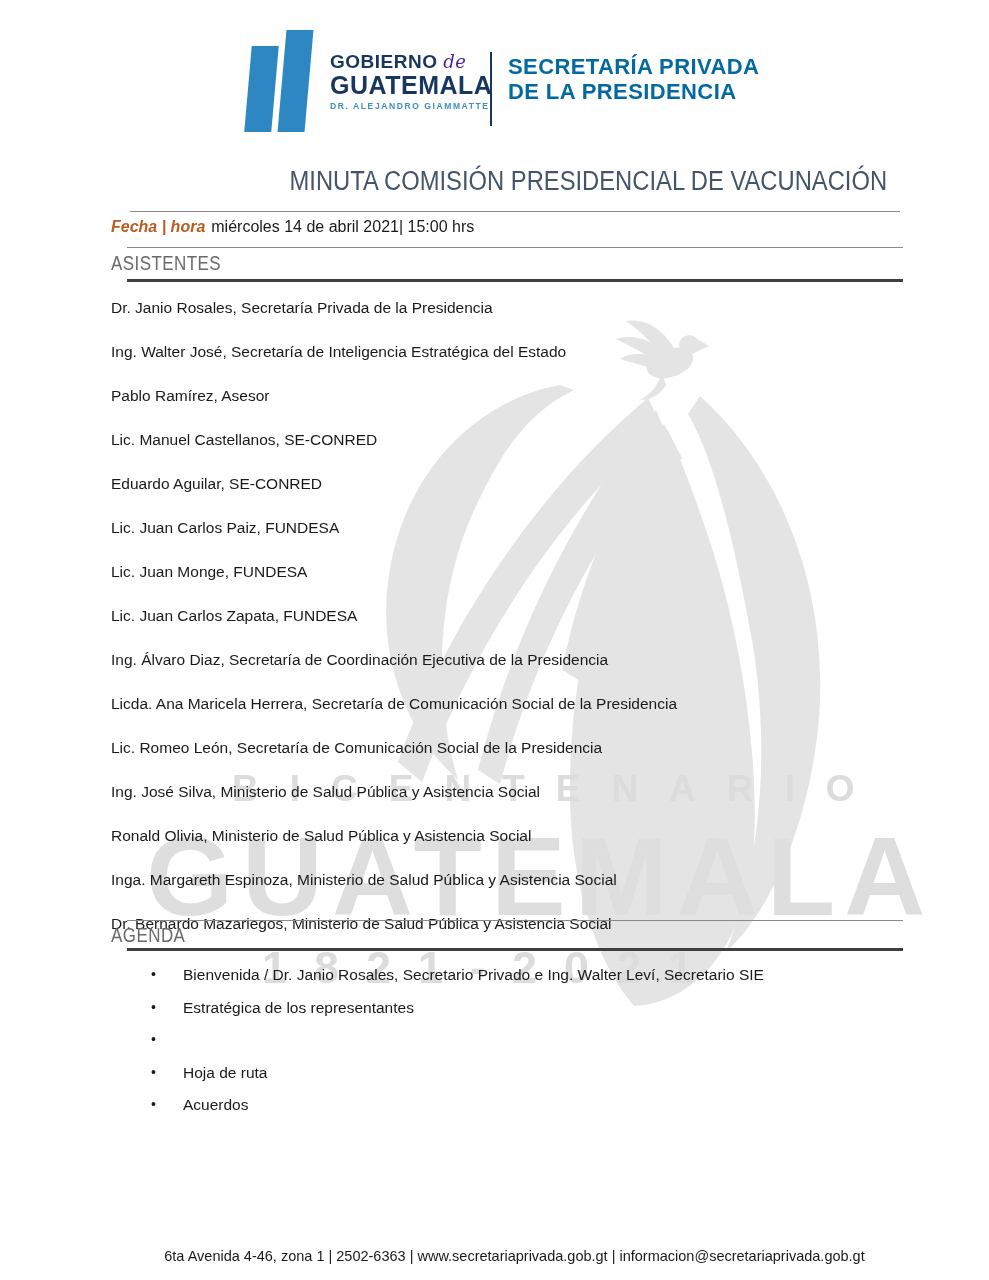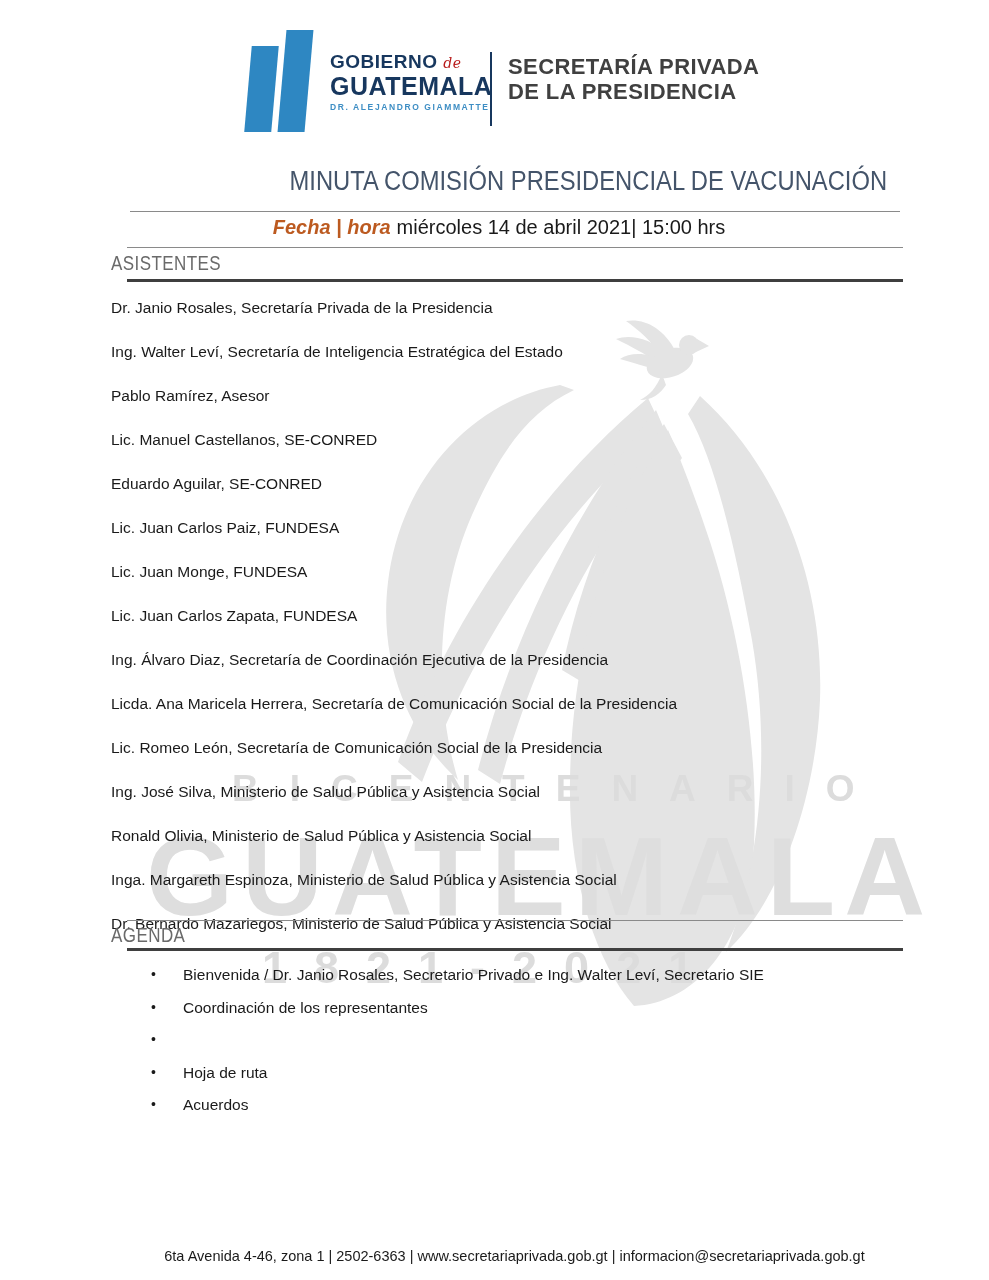--- a/index.html
+++ b/index.html
@@ -14,34 +14,34 @@
   .wm-bicentenario{top:768px;left:232px;font-size:37px;letter-spacing:31px;color:#dcdcdc;}
   .wm-guatemala{top:812px;left:146px;font-size:112px;letter-spacing:9px;font-weight:800;color:#dedede;}
   .wm-years{top:942px;left:262px;font-size:45px;letter-spacing:27px;color:#dcdcdc;}
   
   .gov-header{position:absolute;top:28px;left:248px;height:112px;z-index:2;}
   .bar{position:absolute;width:27px;background:#2e87c2;transform:skewX(-5deg);}
   .bar1{left:0;top:18px;height:86px;}
   .bar2{left:34px;top:2px;height:102px;}
   .logo-text{position:absolute;left:82px;top:24px;width:150px;}
   .logo-line1{font-size:19px;font-weight:800;color:#17375e;letter-spacing:.5px;line-height:20px;}
-  .logo-de{font-family:"DejaVu Serif",serif;font-style:italic;font-weight:400;color:#b91c1c;font-size:14px;}
+  .logo-de{font-family:"DejaVu Serif",serif;font-style:italic;font-weight:400;color:#4c1d95;font-size:18px;}
   .logo-guate{font-size:25px;font-weight:800;color:#17375e;letter-spacing:.5px;line-height:26px;}
   .logo-pres{font-size:8.5px;font-weight:700;color:#3e8ec4;letter-spacing:1.6px;margin-top:3px;white-space:nowrap;}
   .logo-divider{position:absolute;left:242px;top:24px;width:2px;height:74px;background:#17375e;}
-  .org-name{position:absolute;left:260px;top:26px;font-size:22px;font-weight:800;color:#404040;line-height:25px;letter-spacing:.4px;white-space:nowrap;}
+  .org-name{position:absolute;left:260px;top:26px;font-size:22px;font-weight:800;color:#0369a1;line-height:25px;letter-spacing:.4px;white-space:nowrap;}
   
   .content{position:absolute;left:111px;width:776px;z-index:1;}
   .title-row{top:166px;text-align:right;}
   .doc-title{display:inline-block;font-size:27px;color:#44546a;transform:scaleX(.88);transform-origin:100% 50%;white-space:nowrap;}
   .rule{position:absolute;left:127px;width:776px;z-index:1;}
   .thin{border-top:1px solid #8a8a8a;}
   .thick{height:3px;background:#3f3f3f;}
   .r-title{top:211px;left:130px;width:770px;}
-  .date-row{top:215px;text-align:center;font-size:20px;line-height:24px;}
+  .date-row{top:215px;text-align:left;font-size:16px;line-height:24px;}
   .date-label{color:#bc5a20;font-style:italic;font-weight:700;margin-right:6px;}
   .r-asis-top{top:247px;}
   .sec-heading{display:inline-block;font-size:20px;color:#6a6a6a;transform:scaleX(.85);transform-origin:0 50%;letter-spacing:.5px;}
   .h-asistentes{top:252px;}
   .r-asis-bot{top:279px;}
   ul.plain{list-style:none;margin:0;padding:0;}
   .attendees{top:296px;font-size:15.5px;}
   .attendees li{height:41px;padding-top:3px;}
   .h-agenda-top{top:920px;}
   .h-agenda{top:924px;}
@@ -113,21 +113,21 @@
   <div class="rule thin r-asis-top"></div>
   <div class="content h-asistentes">
     <span class="sec-heading">ASISTENTES</span>
   </div>
   <div class="rule thick r-asis-bot"></div>
 
   <ul class="plain content attendees">
 
       <li><span>Dr. Janio Rosales, Secretaría Privada de la Presidencia</span></li>
 
-      <li><span>Ing. Walter Leví, Secretaría de Inteligencia Estratégica del Estado</span></li>
+      <li><span>Ing. Walter José, Secretaría de Inteligencia Estratégica del Estado</span></li>
 
       <li><span>Pablo Ramírez, Asesor</span></li>
 
       <li><span>Lic. Manuel Castellanos, SE-CONRED</span></li>
 
       <li><span>Eduardo Aguilar, SE-CONRED</span></li>
 
       <li><span>Lic. Juan Carlos Paiz, FUNDESA</span></li>
 
       <li><span>Lic. Juan Monge, FUNDESA</span></li>
@@ -152,21 +152,21 @@
   <div class="rule thin h-agenda-top"></div>
   <div class="content h-agenda">
     <span class="sec-heading">AGENDA</span>
   </div>
   <div class="rule thick r-agenda-bot"></div>
 
   <ul class="plain content agenda">
 
       <li><span class="bullet">•</span><span>Bienvenida / Dr. Janio Rosales, Secretario Privado e Ing. Walter Leví, Secretario SIE</span></li>
 
-      <li><span class="bullet">•</span><span>Coordinación de los representantes</span></li>
+      <li><span class="bullet">•</span><span>Estratégica de los representantes</span></li>
 
       <li><span class="bullet">•</span></li>
 
       <li><span class="bullet">•</span><span>Hoja de ruta</span></li>
 
       <li><span class="bullet">•</span><span>Acuerdos</span></li>
     </ul>
 
   <div class="footer">
     <span>6ta Avenida 4-46, zona 1 | 2502-6363 | www.secretariaprivada.gob.gt | informacion@secretariaprivada.gob.gt</span>

